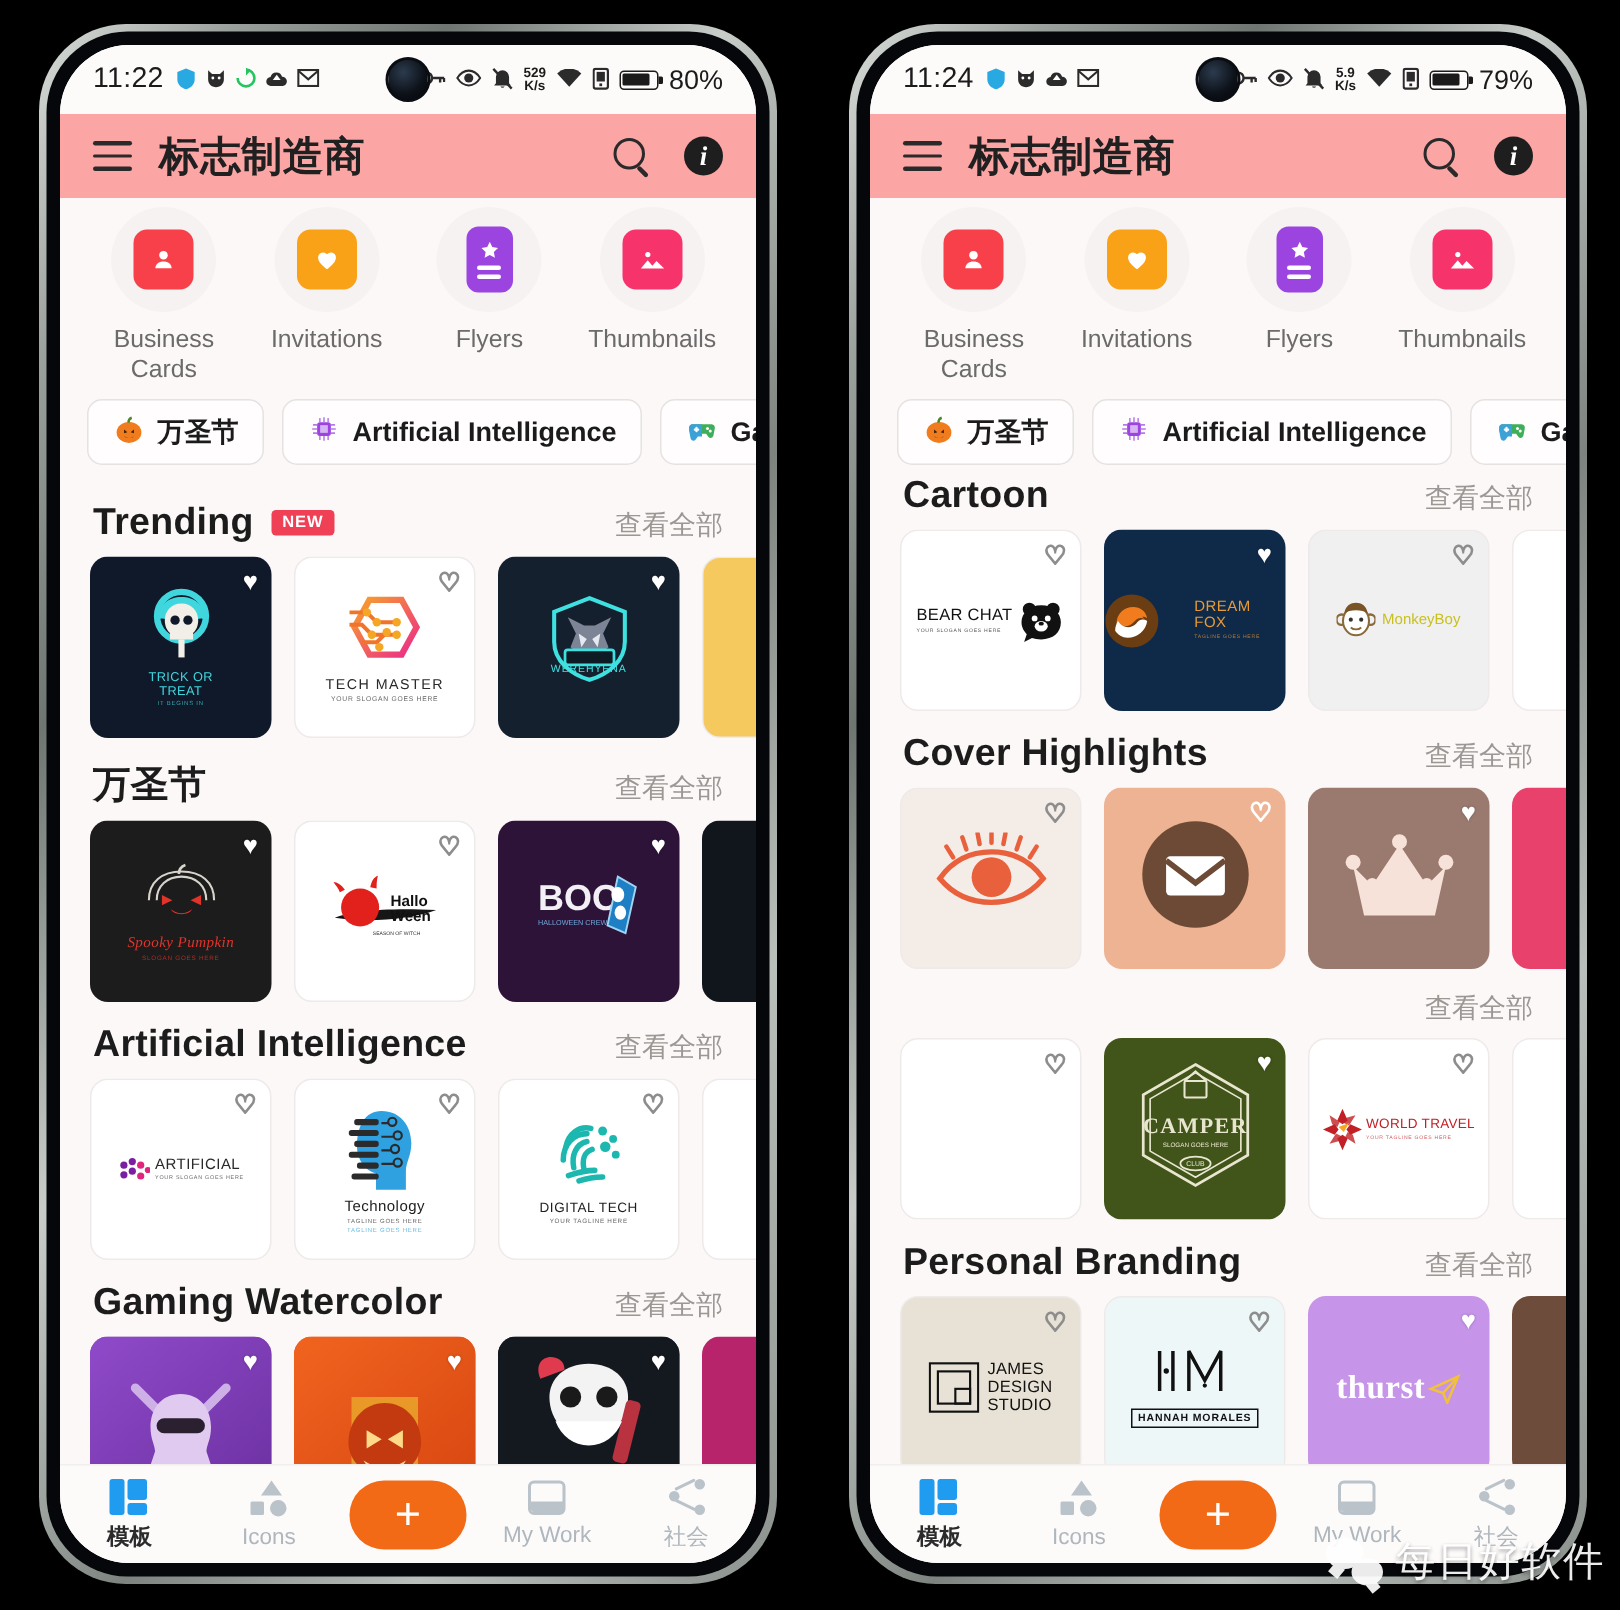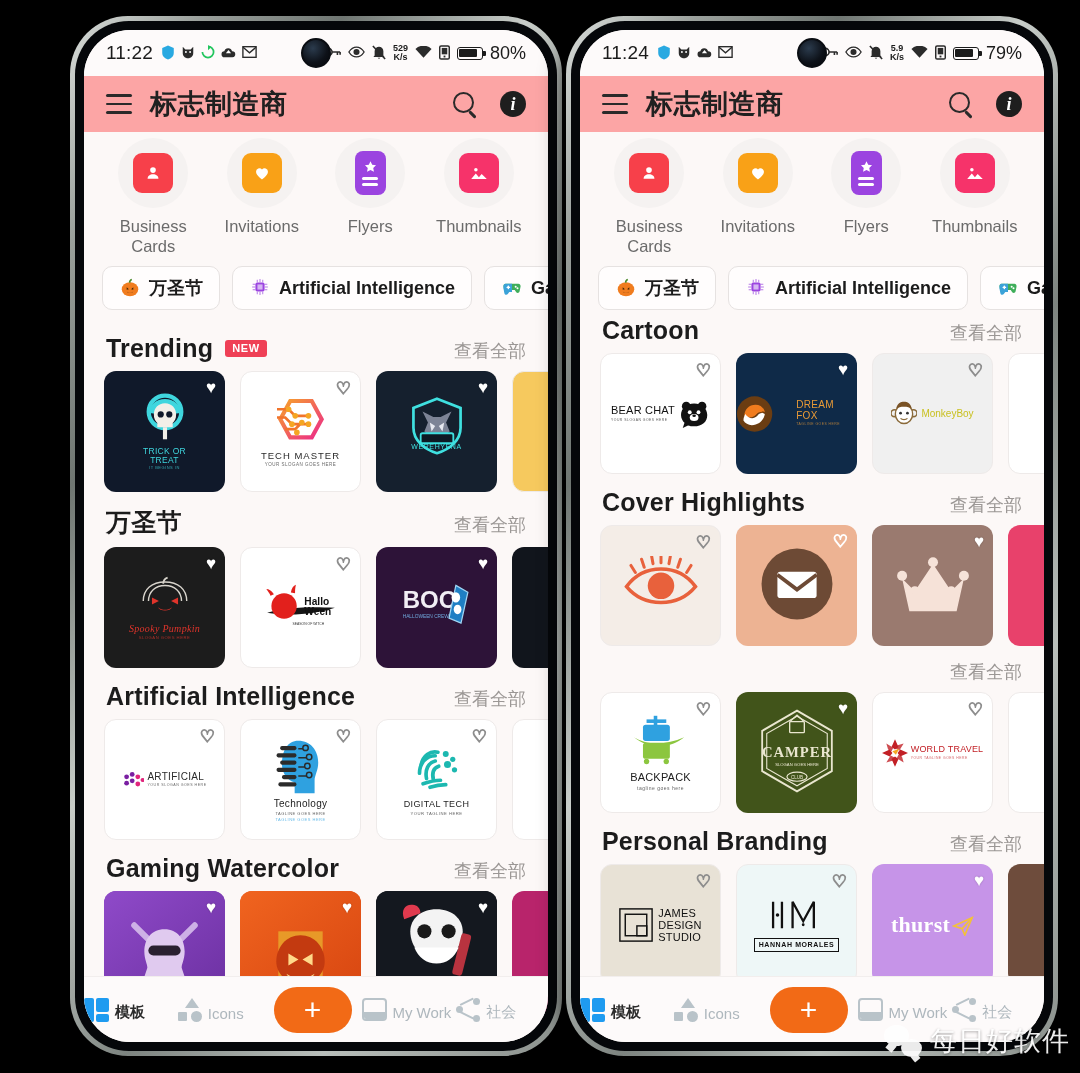--- a/index.html
+++ b/index.html
@@ -15,21 +15,21 @@
   
   .phone {
     position: absolute;
     width: 492px; height: 1040px;
     top: 16px;
     border-radius: 58px;
     background: linear-gradient(120deg,#d9ddda 0%, #9aa09c 12%, #6f7672 25%, #c8cdc9 42%, #7d8480 60%, #b9bfbb 78%, #8b918d 100%);
     padding: 5px;
     box-shadow: 0 6px 26px rgba(0,0,0,.85);
   }
-  .phone.left  { left: 26px; margin-left: 44px; }
+  .phone.left  { left: 26px; }
   .phone.right { left: 566px; }
   .phone-inner {
     width: 100%; height: 100%;
     border-radius: 54px;
     background: #05070a;
     padding: 9px;
   }
   .screen {
     width: 100%; height: 100%;
     border-radius: 46px;
@@ -139,21 +139,21 @@
   .logo { text-align: center; line-height: 1.05; user-select: none; }
   .lg-main { font-weight: 400; letter-spacing: .3px; }
   .lg-sub  { font-size: 5px; letter-spacing: .5px; opacity: .72; margin-top: 2px; }
 
   
   .botnav {
     position: absolute; left: 0; right: 0; bottom: 0; height: 66px;
     background: #fdfafa; display: flex; align-items: center;
     border-top: 1px solid #f2eeed; z-index: 20;
   }
-  .nav-item { flex: 1; display: flex; flex-direction: row; align-items: flex-end; gap: 5px; cursor: pointer; }
+  .nav-item { flex: 1; display: flex; flex-direction: column; align-items: center; gap: 5px; cursor: pointer; }
   .nav-label { font-size: 15px; color: #aeb7bd; font-weight: 500; }
   .nav-item.active .nav-label { color: #2b2b2b; font-weight: 700; }
   .nav-fab {
     width: 78px; height: 46px; border-radius: 24px; background: #f26a16;
     display: flex; align-items: center; justify-content: center;
     color: #fff; font-size: 30px; font-weight: 300; line-height: 1; margin: 0 4px;
     cursor: pointer;
   }
   .ic-tpl { width: 26px; height: 24px; display:grid; grid-template-columns: 10px 13px; grid-template-rows: 14px 8px; gap:2px;}
   .ic-tpl i { background: #1f9bf0; border-radius: 2px; display:block;}
@@ -857,31 +857,20 @@
           
         </div>
             </div>
             <div class="sec-head">
 
       <span class="see-all">查看全部</span>
     </div>
             <div class="row">
               <div class="card" style="background:#ffffff">
           <span class="heart outline">♡</span>
-          <div class="logo">
-      <svg width="56" height="52" viewBox="0 0 62 58">
-                    <rect x="24" y="2" width="4" height="18" fill="#2fa1e0"></rect>
-                    <rect x="16" y="6" width="22" height="4" fill="#2fa1e0"></rect>
-                    <rect x="12" y="12" width="30" height="18" rx="3" fill="#2fa1e0"></rect>
-                    <path d="M2 26c12 8 34 10 56 0-8 6-16 10-28 10S10 32 2 26z" fill="#8cc63f"></path>
-                    <rect x="12" y="32" width="30" height="18" rx="3" fill="#8cc63f"></rect>
-                    <circle cx="16" cy="53" r="3" fill="#8cc63f"></circle>
-                    <circle cx="38" cy="53" r="3" fill="#8cc63f"></circle>
-                  </svg>
-      <div class="lg-main" style="font-size:11px;color:#1d1d1d;margin-top:2px;letter-spacing:.2px">BACKPACK</div><div class="lg-sub" style="font-size:5px;color:#1d1d1d">tagline goes here</div></div>
         </div>
               <div class="card noborder" style="background:#41541a">
           <span class="heart filled">♥</span>
           <div class="logo">
       <svg width="88" height="88" viewBox="0 0 96 96">
                     <path d="M48 4l38 22v44L48 92 10 70V26z" fill="none" stroke="#e9e6cf" stroke-width="2"></path>
                     <path d="M48 10l33 19v38L48 86 15 67V29z" fill="none" stroke="#e9e6cf" stroke-width="1.2"></path>
       <rect x="40" y="16" width="16" height="12" rx="1" fill="none" stroke="#e9e6cf" stroke-width="1.5"></rect>
                     <path d="M40 16l8-7 8 7" fill="none" stroke="#e9e6cf" stroke-width="1.5"></path>
       <text x="48" y="54" font-size="16" font-weight="800" fill="#e9e6cf" text-anchor="middle" font-family="Liberation Serif" letter-spacing="1">CAMPER</text>

